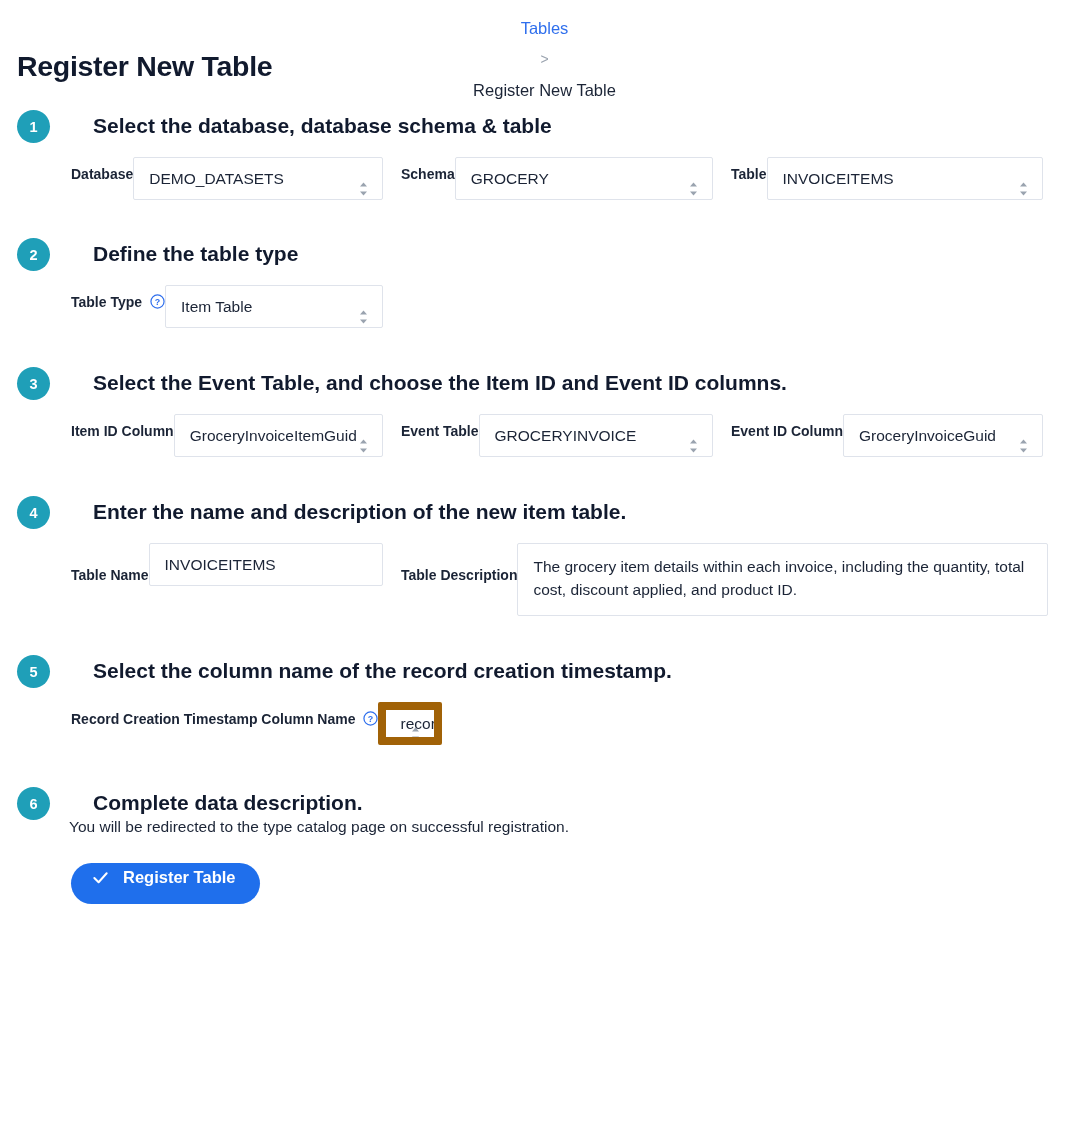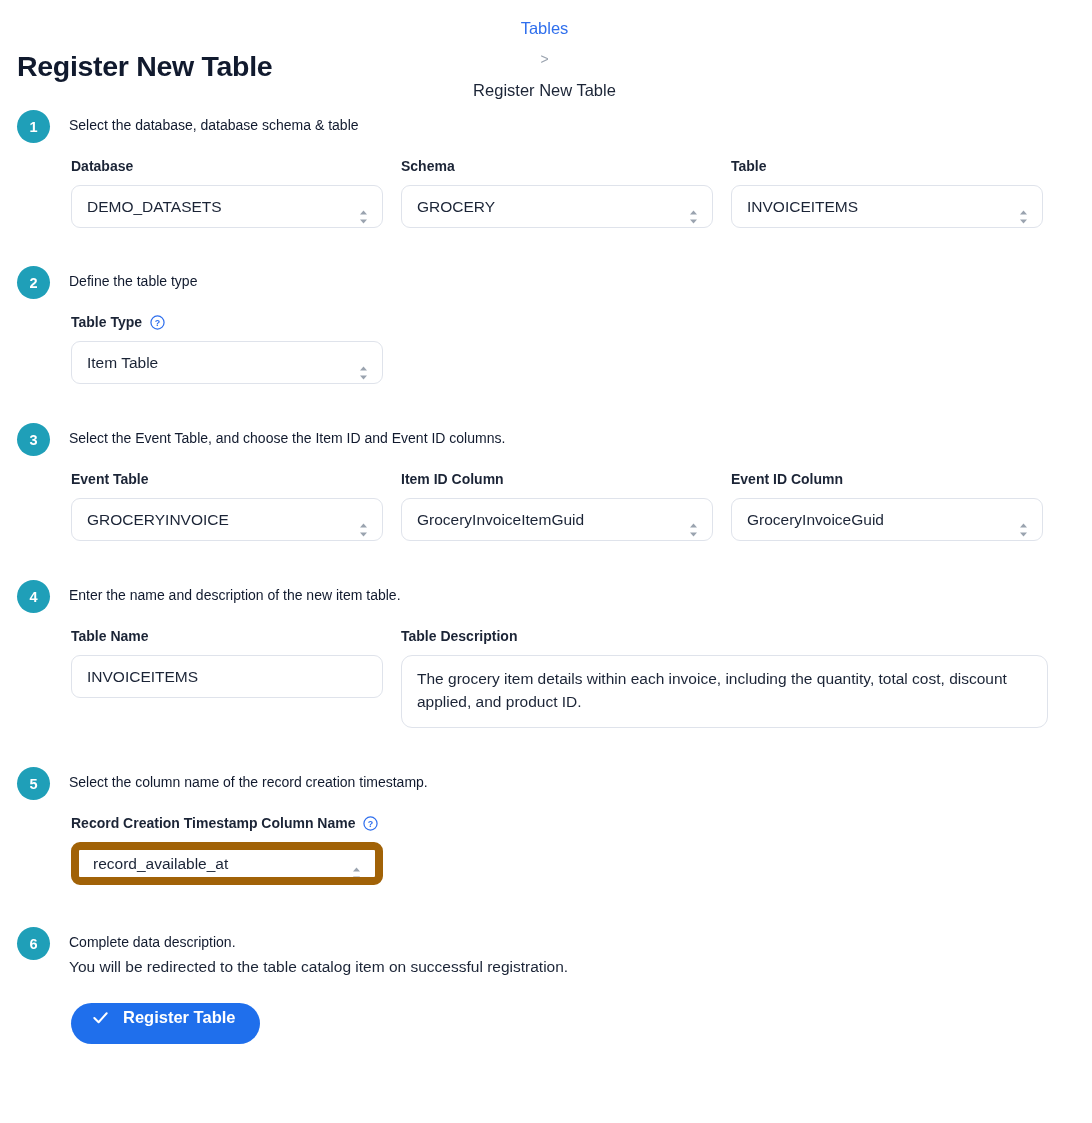--- a/index.html
+++ b/index.html
@@ -70,40 +70,41 @@
     font-size: 14.5px;
     font-weight: 600;
     display: flex;
     align-items: center;
     justify-content: center;
     margin-right: 19px;
   }
   .step-body { flex: 1 1 auto; padding-top: 4px; }
 
   .step-title {
-    font-size: 14px;
-    font-weight: normal;
+    font-size: 21px;
+    font-weight: bold;
     color: #111a2e;
     line-height: 23px;
+    margin-left: 24px;
   }
   .step-sub {
     font-size: 15.5px;
     color: #1b2436;
     line-height: 22px;
     margin-top: 2px;
   }
 
   
   .fields-row {
     display: flex;
     gap: 18px;
     margin-top: 20px;
     padding-left: 2px;
   }
-  .field { display: flex; flex-direction: column; }
+  .field { display: flex; flex-direction: row; }
   .field.w-third { width: 312px; }
   .field.w-desc { width: 647px; }
 
   .field-label {
     font-size: 14px;
     font-weight: bold;
     color: #1b2436;
     line-height: 18px;
     margin-bottom: 10px;
     display: flex;
@@ -120,21 +121,21 @@
     justify-content: center;
     flex: 0 0 auto;
     cursor: pointer;
   }
 
   .control {
     position: relative;
     width: 100%;
     height: 43px;
     border: 1px solid #dfe3eb;
-    border-radius: 9px;
+    border-radius: 2px;
     background: #ffffff;
     display: flex;
     align-items: center;
     padding: 0 34px 0 15px;
     font-size: 15.5px;
     color: #1b2436;
     line-height: 43px;
     cursor: pointer;
     white-space: nowrap;
     overflow: hidden;
@@ -152,21 +153,21 @@
     transform: translateY(-50%);
     width: 11px;
     height: 17px;
     pointer-events: none;
   }
 
   .textarea-ctl {
     width: 100%;
     height: 73px;
     border: 1px solid #dfe3eb;
-    border-radius: 11px;
+    border-radius: 2px;
     background: #ffffff;
     padding: 11px 15px 0 15px;
     font-size: 15.5px;
     color: #1b2436;
     line-height: 23px;
     cursor: text;
   }
 
   
   .register-btn {
@@ -287,36 +288,36 @@
     </div>
   </section>
 
   <section class="step" id="step-3">
     <div class="step-badge">3</div>
     <div class="step-body">
       <div class="step-title">Select the Event Table, and choose the Item ID and Event ID columns.</div>
       <div class="fields-row">
 
         <div class="field w-third">
+          <div class="field-label">Item ID Column</div>
+          <div class="control">
+            <span>GroceryInvoiceItemGuid</span>
+            <span class="chevron">
+              <svg viewBox="0 0 11 17" width="11" height="17">
+                  <path d="M5.5 2 L9 6 L2 6 Z" fill="#9aa3af"></path>
+                  <path d="M5.5 15 L9 11 L2 11 Z" fill="#9aa3af"></path>
+                </svg>
+            </span>
+          </div>
+        </div>
+
+        <div class="field w-third">
           <div class="field-label">Event Table</div>
           <div class="control">
             <span>GROCERYINVOICE</span>
-            <span class="chevron">
-              <svg viewBox="0 0 11 17" width="11" height="17">
-                  <path d="M5.5 2 L9 6 L2 6 Z" fill="#9aa3af"></path>
-                  <path d="M5.5 15 L9 11 L2 11 Z" fill="#9aa3af"></path>
-                </svg>
-            </span>
-          </div>
-        </div>
-
-        <div class="field w-third">
-          <div class="field-label">Item ID Column</div>
-          <div class="control">
-            <span>GroceryInvoiceItemGuid</span>
             <span class="chevron">
               <svg viewBox="0 0 11 17" width="11" height="17">
                   <path d="M5.5 2 L9 6 L2 6 Z" fill="#9aa3af"></path>
                   <path d="M5.5 15 L9 11 L2 11 Z" fill="#9aa3af"></path>
                 </svg>
             </span>
           </div>
         </div>
 
         <div class="field w-third">
@@ -384,21 +385,21 @@
           </div>
         </div>
       </div>
     </div>
   </section>
 
   <section class="step" id="step-6">
     <div class="step-badge">6</div>
     <div class="step-body">
       <div class="step-title">Complete data description.</div>
-      <div class="step-sub">You will be redirected to the table catalog item on successful registration.</div>
+      <div class="step-sub">You will be redirected to the type catalog page on successful registration.</div>
       <button class="register-btn">
         <span class="check-icon">
           <svg viewBox="0 0 20 20" width="19" height="19">
               <path d="M3.5 10.5 L8 15 L16.5 5.5" fill="none" stroke="#ffffff" stroke-width="2.1" stroke-linecap="round" stroke-linejoin="round"></path>
             </svg>
         </span>
         <span>Register Table</span>
       </button>
     </div>
   </section>

